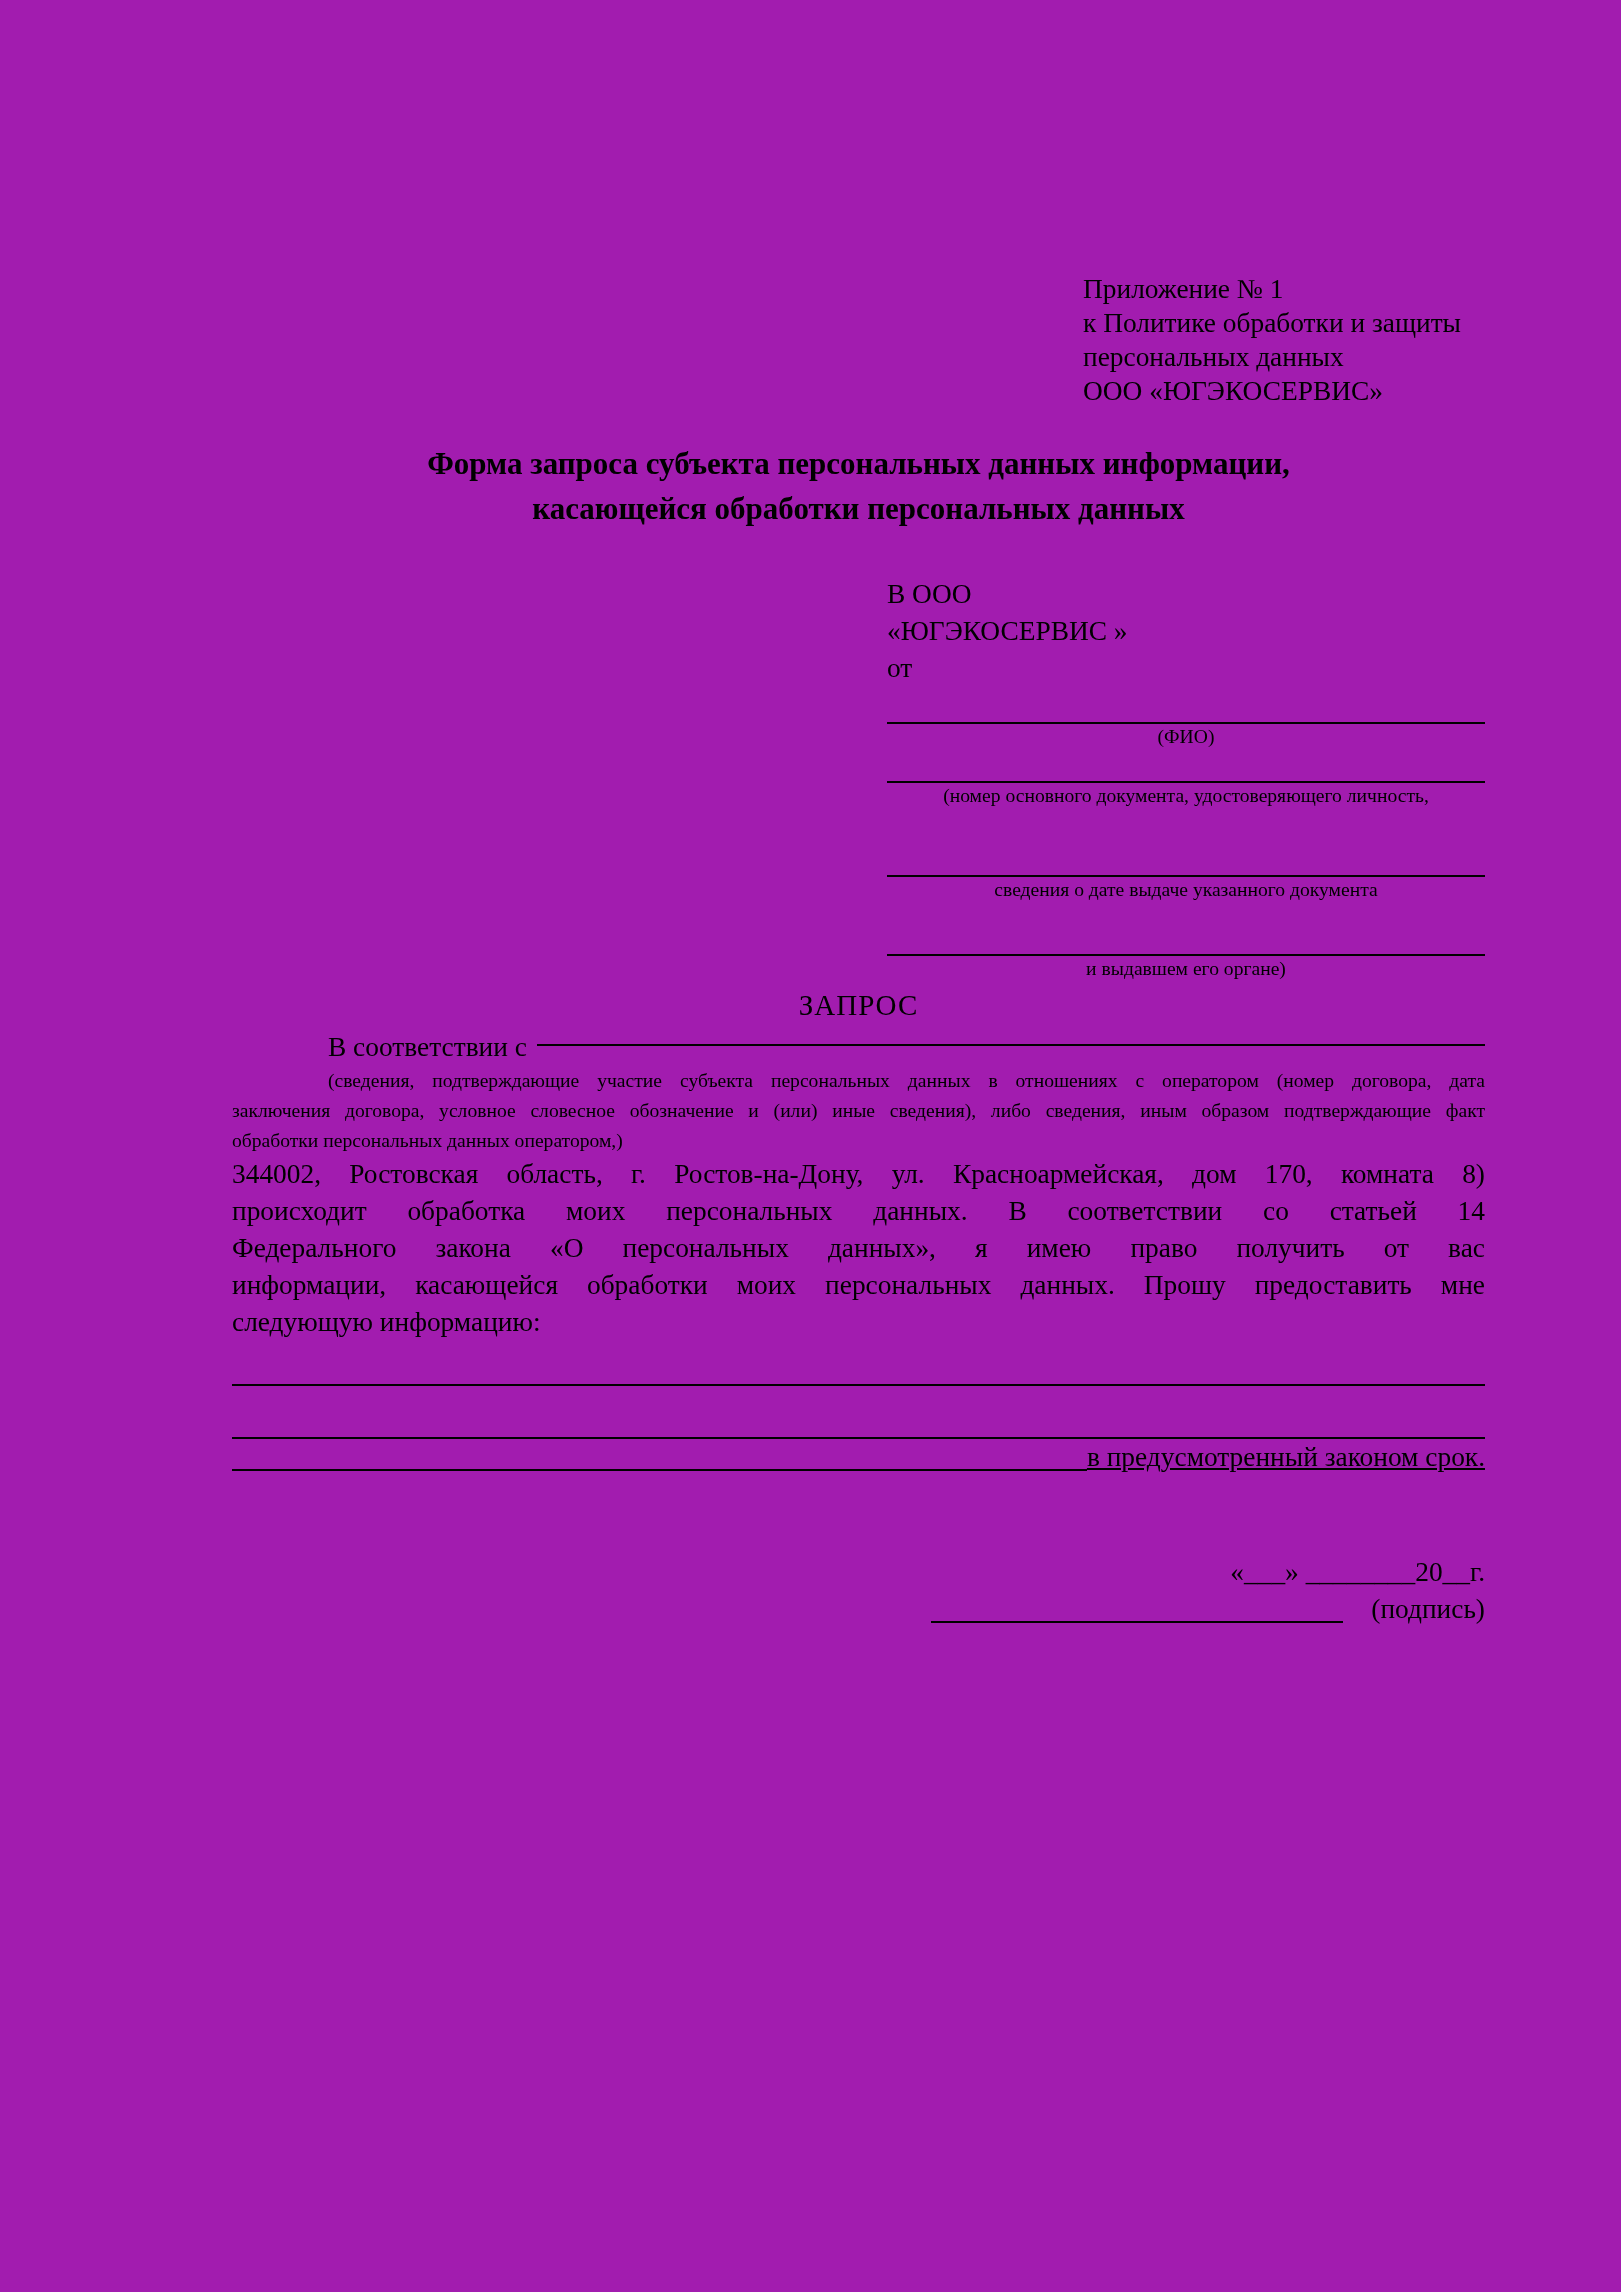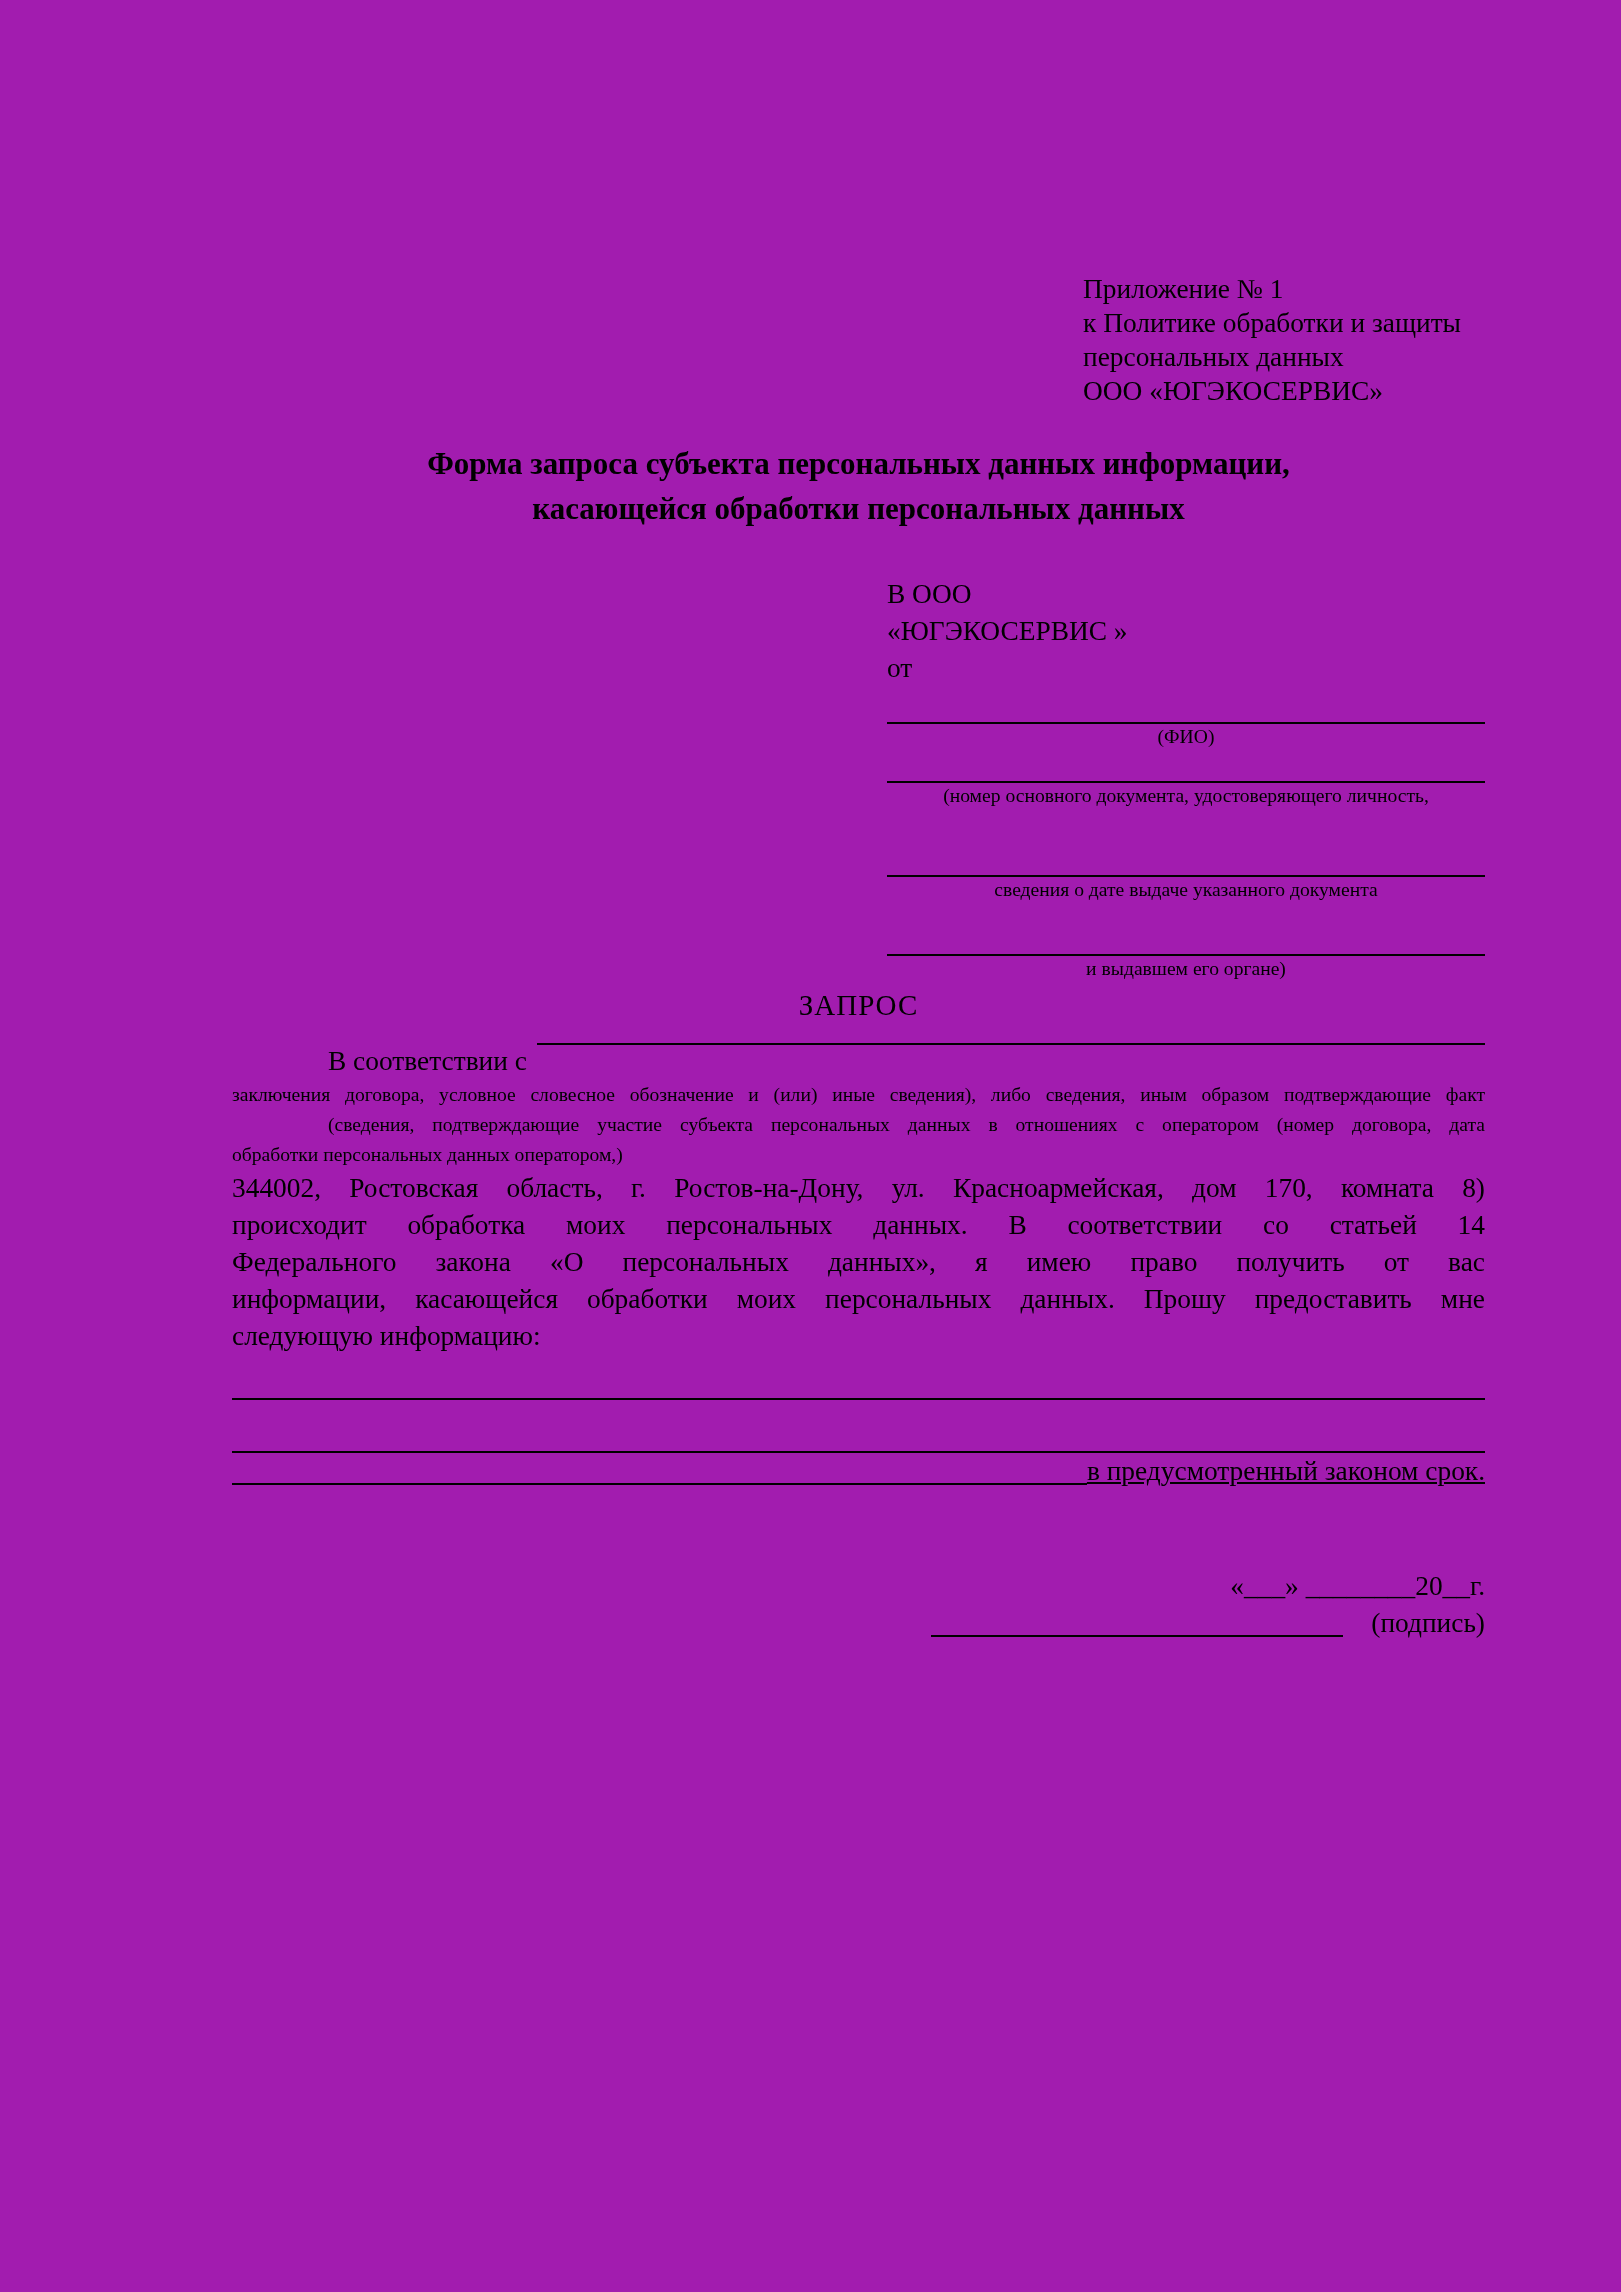--- a/index.html
+++ b/index.html
@@ -56,22 +56,22 @@
   }
   .request-heading {
     margin-top: 3.9px;
     text-align: center;
     font-size: 29px;
     line-height: 41px;
     letter-spacing: 1px;
   }
   .intro-row {
     display: flex;
-    align-items: flex-start;
-    margin-top: 17px;
+    align-items: center;
+    margin-top: 3px;
     padding-left: 96px;
     font-size: 27.4px;
     line-height: 37px;
   }
   .intro-row .prefix { white-space: nowrap; padding-right: 9.8px; }
   .hgrow {
     flex: 1 1 auto;
     border-bottom: 2px solid #000;
     margin-bottom: 4.9px;
     height: 0;
@@ -164,22 +164,22 @@
     </div>
 
     <div class="request-heading">ЗАПРОС</div>
 
     <div class="intro-row">
       <span class="prefix">В соответствии с</span>
       <span class="hgrow"></span>
     </div>
 
     <div class="note">
+      <div class="jline indent">(сведения, подтверждающие участие субъекта персональных данных в отношениях с оператором (номер договора, дата</div>
       <div class="jline">заключения договора, условное словесное обозначение и (или) иные сведения), либо сведения, иным образом подтверждающие факт</div>
-      <div class="jline indent">(сведения, подтверждающие участие субъекта персональных данных в отношениях с оператором (номер договора, дата</div>
       <div class="lline">обработки персональных данных оператором,)</div>
     </div>
 
     <div class="body">
       <div class="jline">344002, Ростовская область, г. Ростов-на-Дону, ул. Красноармейская, дом 170, комната 8)</div>
       <div class="jline">происходит обработка моих персональных данных. В соответствии со статьей 14</div>
       <div class="jline">Федерального закона «О персональных данных», я имею право получить от вас</div>
       <div class="jline">информации, касающейся обработки моих персональных данных. Прошу предоставить мне</div>
       <div class="lline">следующую информацию:</div>
     </div>

